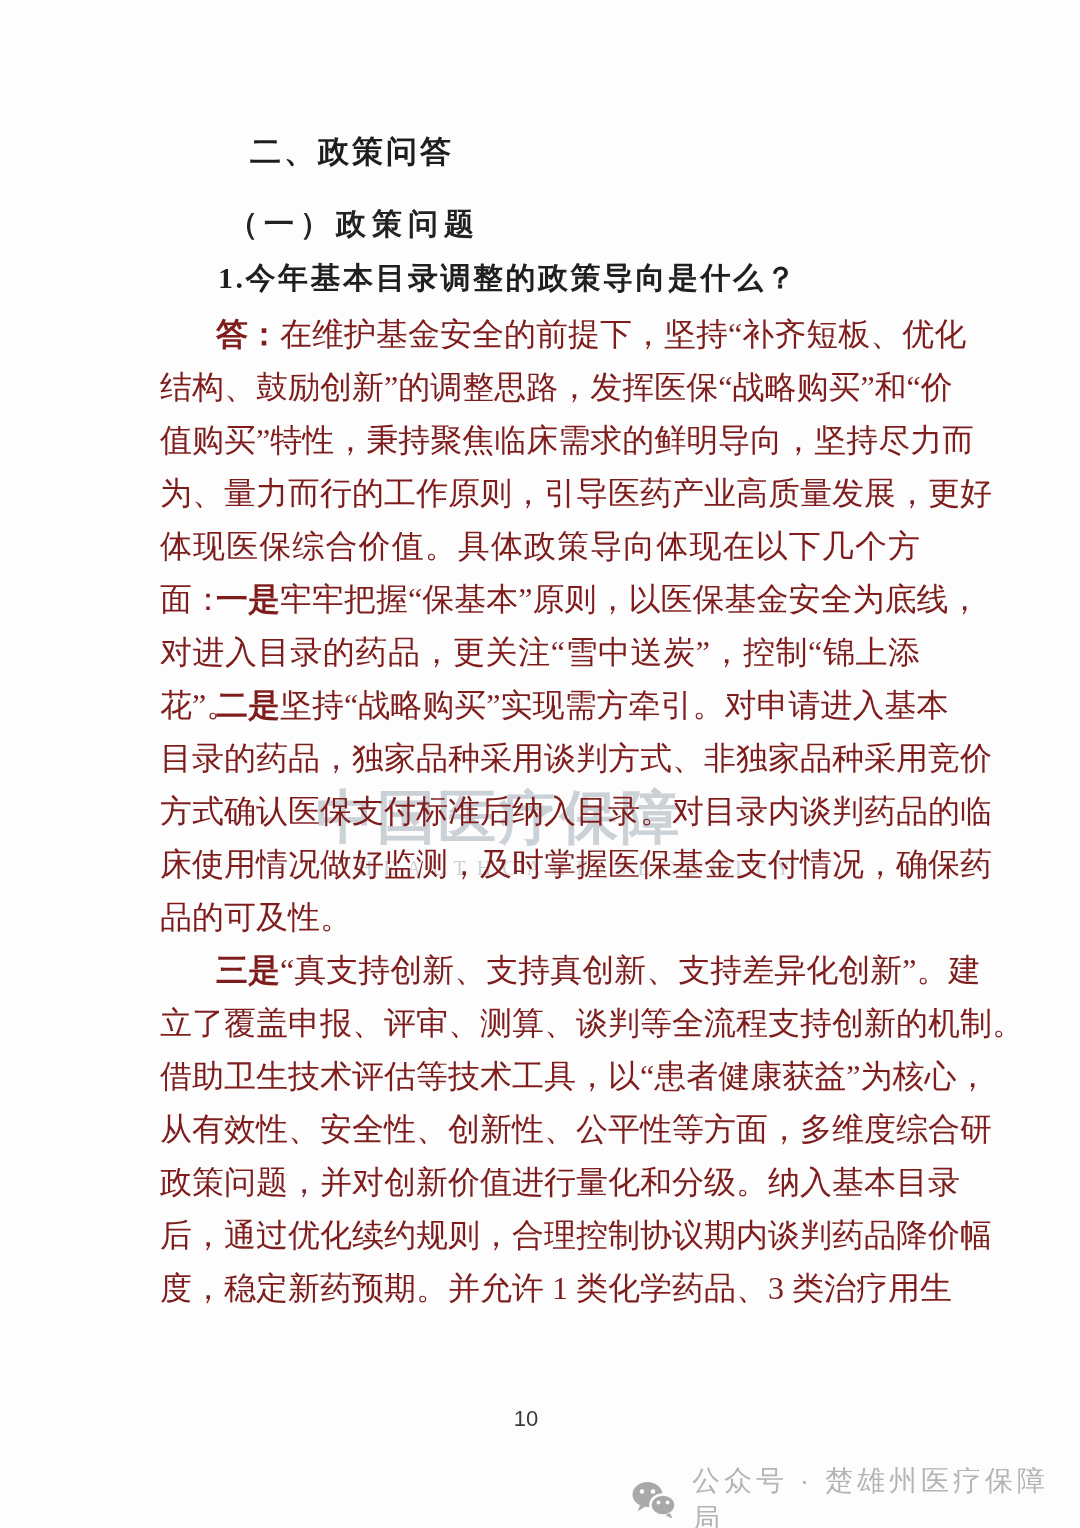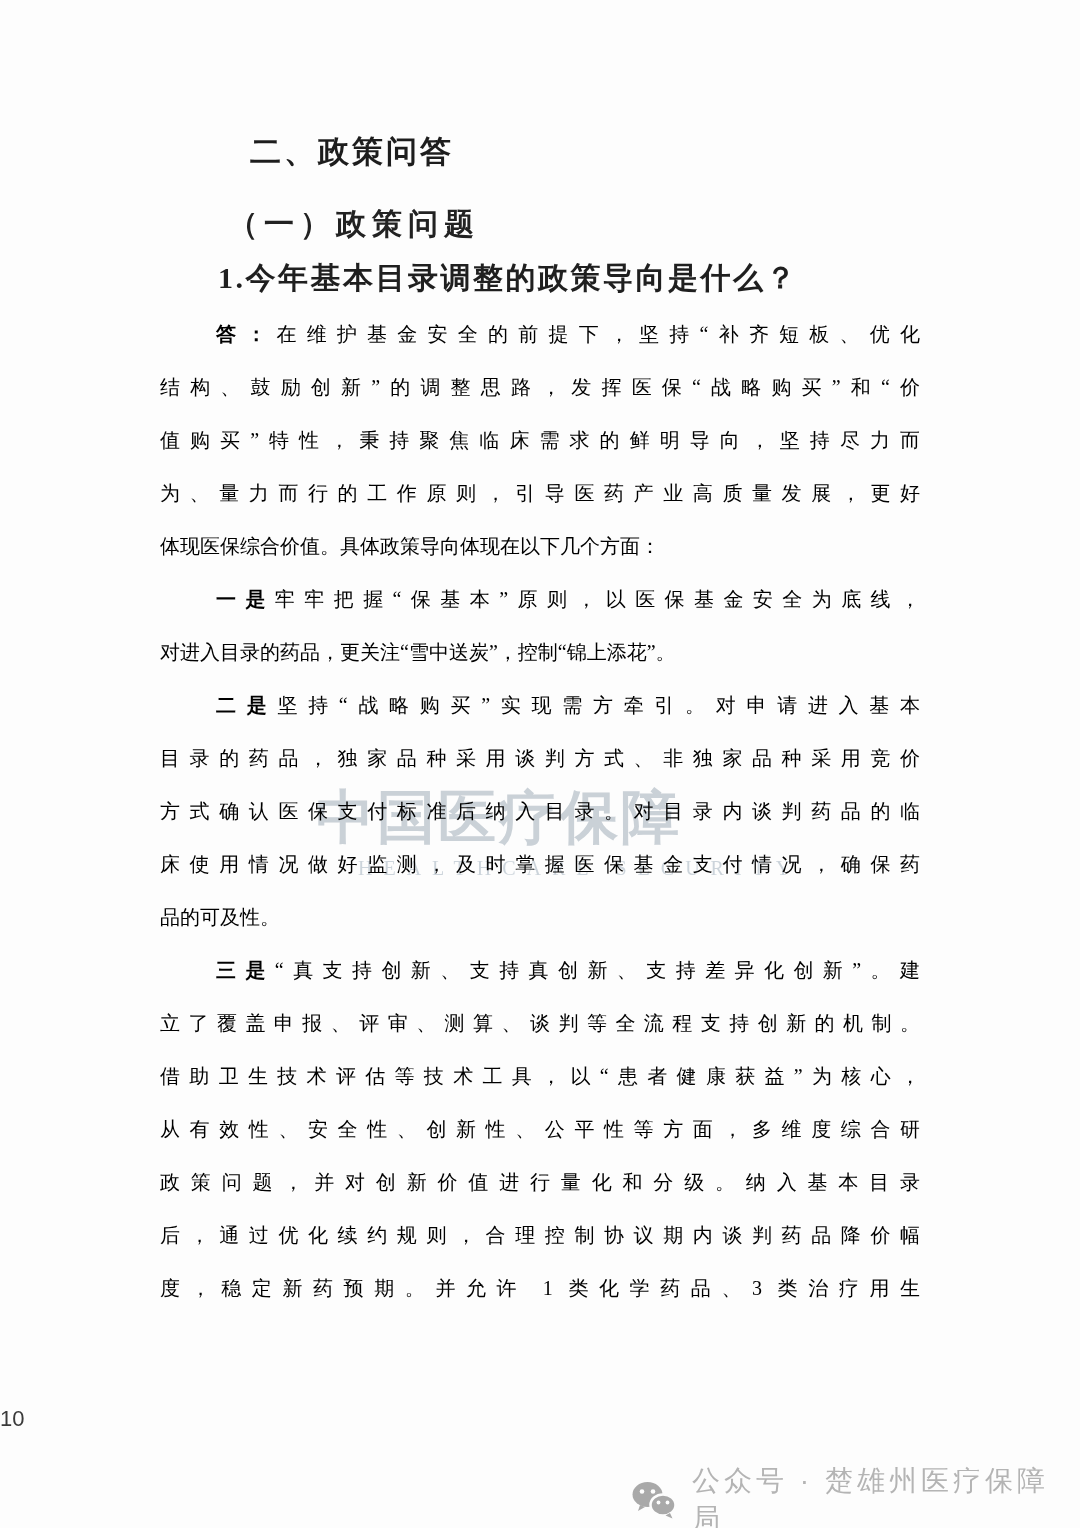--- a/index.html
+++ b/index.html
@@ -54,33 +54,33 @@
     position:absolute;z-index:1;top:258px;left:218px;
     font-size:30px;font-weight:bold;letter-spacing:2.5px;
     color:#1f1f1f;
   }
   
   .body-text{
     position:absolute;z-index:1;top:308px;left:160px;width:760px;
   }
   .line{
     height:53px;line-height:53px;
-    font-size:20px;
+    font-size:32px;
     text-align:justify;
     text-align-last:justify;
     white-space:nowrap;
-    color:#000000;
+    color:#7f1d1d;
   }
   .line.no-just{text-align-last:left;white-space:normal;}
   .line.indent{padding-left:56px;}
   .lead{font-weight:bold;}
   
   .page-number{
     position:absolute;z-index:1;top:1406px;left:0;width:1052px;
-    text-align:left;font-size:22px;color:#3a3a3a;
+    text-align:center;font-size:22px;color:#3a3a3a;
     font-family:"Liberation Sans","DejaVu Sans",sans-serif;
   }
   
   .footer{
     position:absolute;z-index:1;top:1462px;left:630px;
     display:flex;align-items:center;gap:14px;
   }
   .footer-label{
     font-size:28px;letter-spacing:4px;
     color:#b4b4b4;

